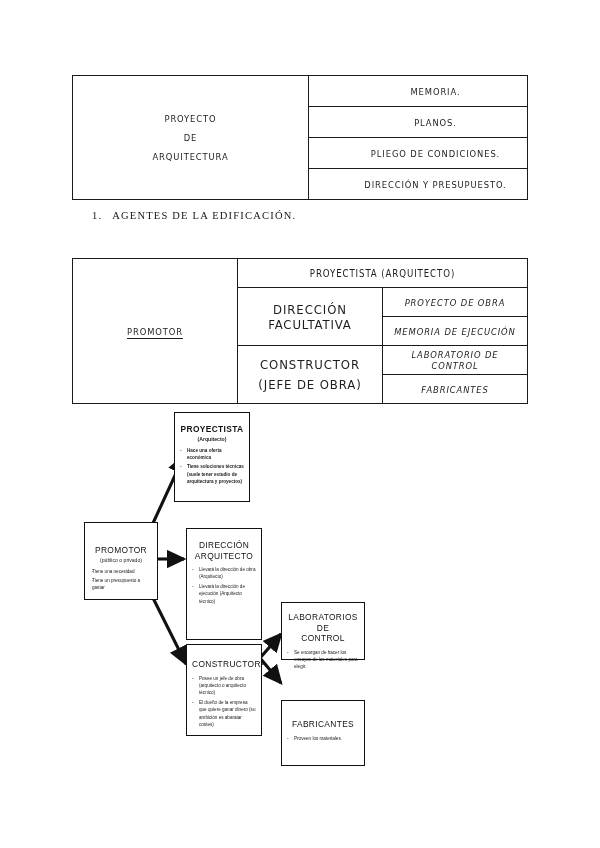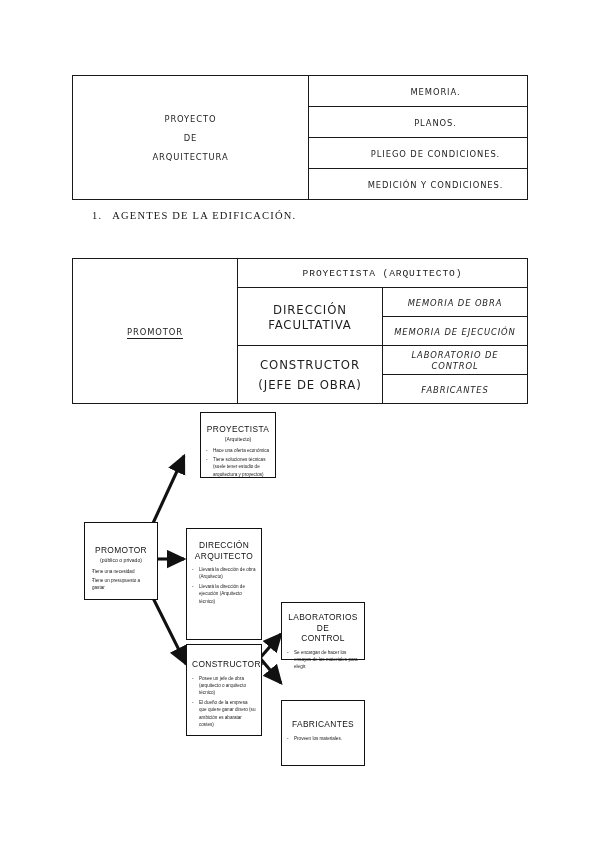--- a/index.html
+++ b/index.html
@@ -75,21 +75,20 @@
   #table-agents td.c-mid {
     width: 138px;
     font-size: 13px;
   }
   #table-agents td.c-right {
     font-size: 9.3px;
     font-style: italic;
   }
   #table-agents td.c-top {
     font-size: 9.6px;
-    font-family: Liberation Mono, monospace;
   }
   .underline-text {
     text-decoration: underline;
     text-underline-offset: 2.5px;
   }
   .two-line {
     line-height: 1.5;
   }
 
   
@@ -164,40 +163,40 @@
       </td>
       <td class="right-cell">MEMORIA.</td>
     </tr>
     <tr>
       <td class="right-cell">PLANOS.</td>
     </tr>
     <tr>
       <td class="right-cell">PLIEGO DE CONDICIONES.</td>
     </tr>
     <tr>
-      <td class="right-cell">MEDICIÓN Y CONDICIONES.</td>
+      <td class="right-cell">DIRECCIÓN Y PRESUPUESTO.</td>
     </tr>
   </tbody>
 </table>
 
 <div class="heading-line">
   <span class="num">1.</span><span>AGENTES DE LA EDIFICACIÓN.</span>
 </div>
 
 <table id="table-agents" class="doc-table">
   <tbody>
     <tr>
       <td class="c-promotor" rowspan="5">
         <span class="underline-text">PROMOTOR</span>
       </td>
       <td class="c-top" colspan="2">PROYECTISTA (ARQUITECTO)</td>
     </tr>
     <tr>
       <td class="c-mid" rowspan="2">DIRECCIÓN FACULTATIVA</td>
-      <td class="c-right">MEMORIA DE OBRA</td>
+      <td class="c-right">PROYECTO DE OBRA</td>
     </tr>
     <tr>
       <td class="c-right">MEMORIA DE EJECUCIÓN</td>
     </tr>
     <tr>
       <td class="c-mid two-line" rowspan="2">
         <div>CONSTRUCTOR</div>
         <div>(JEFE DE OBRA)</div>
       </td>
       <td class="c-right">LABORATORIO DE CONTROL</td>
@@ -232,21 +231,21 @@
     <div class="node-body" style="padding-top:22px;">
       <div class="node-title">PROMOTOR</div>
       <div class="node-sub">(público o privado)</div>
       <ul class="bullets" style="list-style:none; padding-left:2px;">
         <li style="padding-left:0;">Tiene una necesidad</li>
         <li style="padding-left:0;">Tiene un presupuesto a gastar</li>
       </ul>
     </div>
   </div>
 
-  <div class="node" style="left:200px; top:16px; width:76px; height:66px;">
+  <div class="node" style="left:174px; top:16px; width:76px; height:90px;font-weight:bold;">
     <div class="node-body" style="padding-top:11px;">
       <div class="node-title">PROYECTISTA</div>
       <div class="node-sub">(Arquitecto)</div>
       <ul class="bullets">
         <li>Hace una oferta económica</li>
         <li>Tiene soluciones técnicas (suele tener estudio de arquitectura y proyectos)</li>
       </ul>
     </div>
   </div>
 

